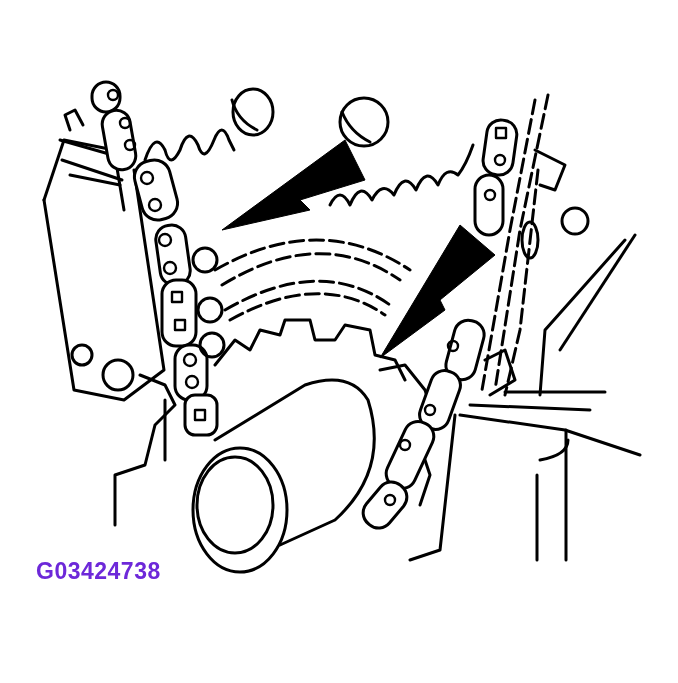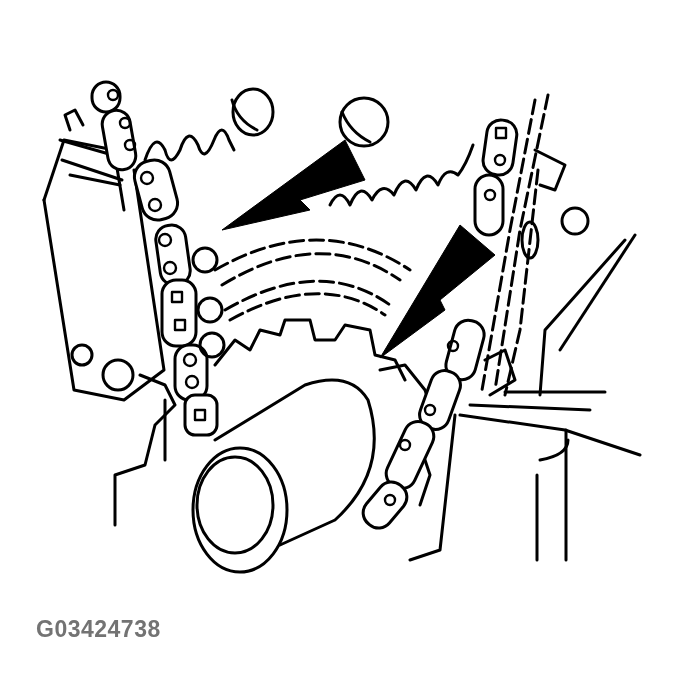--- a/index.html
+++ b/index.html
@@ -5,23 +5,23 @@
   html, body { margin:0; padding:0; background:#ffffff; }
   body { width:678px; height:683px; position:relative; overflow:hidden; }
   #figure { position:absolute; left:0; top:0; width:678px; height:683px; }
   #figure svg { width:678px; height:683px; display:block; }
   .ln { fill:none; stroke:#000; stroke-width:3; stroke-linecap:round; stroke-linejoin:round; }
   .thin { fill:none; stroke:#000; stroke-width:2.4; stroke-linecap:round; stroke-linejoin:round; }
   .dash { fill:none; stroke:#000; stroke-width:3; stroke-dasharray:14 6; stroke-linecap:round; }
   .solid { fill:#000; stroke:#000; stroke-width:1; }
   .link { fill:#fff; stroke:#000; stroke-width:3; }
   #caption {
-    position:absolute; left:36px; top:616px;
+    position:absolute; left:36px; top:558px;
     font-family:"Liberation Sans", sans-serif; font-weight:bold;
-    font-size:23px; color:#737373; letter-spacing:0.5px;text-align:right;
+    font-size:23px; color:#6d28d9; letter-spacing:0.5px;text-align:right;
   }
 </style>
 </head>
 <body>
 
 <div id="figure">
 <svg viewBox="0 0 678 683" xmlns="http://www.w3.org/2000/svg">
 
   <g>
     <path class="ln" d="M145,160 q10,-30 20,-10 q5,20 15,0 q8,-25 18,-5 q6,20 16,-5 q8,-20 15,0 l5,10"></path>

